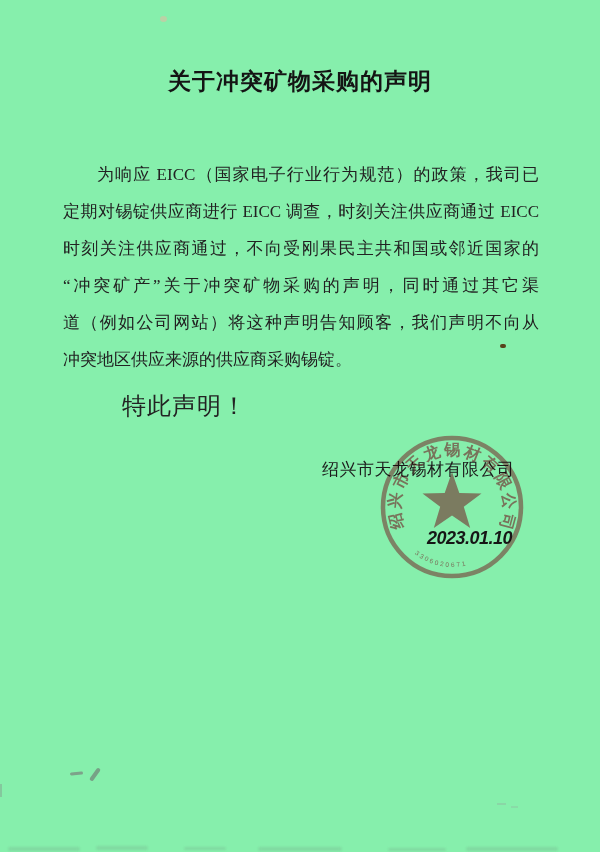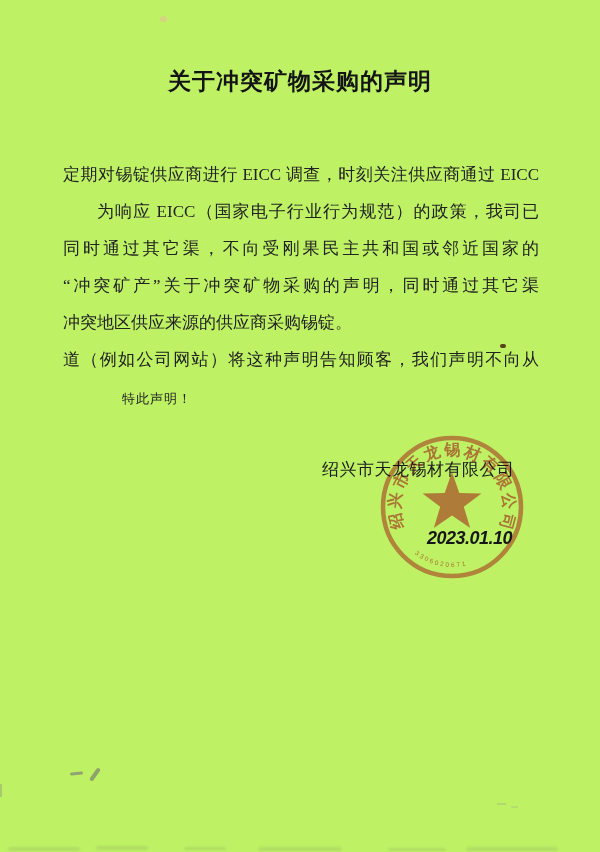--- a/index.html
+++ b/index.html
@@ -1,37 +1,37 @@
 <!DOCTYPE html>
 <html><head>
 <meta charset="utf-8">
 <style>
   * { margin:0; padding:0; box-sizing:border-box; }
   html,body { width:600px; height:852px; background:#ffffff; }
   .page {
     position:relative; width:600px; height:852px; overflow:hidden;
-    background:#bef264;
+    background:#86efac;
     font-family:"Liberation Serif","DejaVu Serif",serif;
     color:#1e1e1e;
   }
   .title {
     position:absolute; left:0; top:66px; width:600px;
     text-align:center; font-size:23px; font-weight:700; color:#141414;
     letter-spacing:1px;
   }
   .body-block {
     position:absolute; left:63px; top:156px; width:476px;
     font-size:17px; line-height:37px; color:#222;
   }
   .body-line { text-align:justify; text-align-last:justify; height:37px; overflow:hidden; }
   .body-line.first { text-indent:2em; }
   .body-line.last { text-align-last:left; }
   .closing {
     position:absolute; left:122px; top:390px;
-    font-size:13px; color:#222; letter-spacing:1px;
+    font-size:24px; color:#222; letter-spacing:1px;
   }
   .company {
     position:absolute; left:322px; top:458px;
     font-size:17px; color:#1c1c1c; letter-spacing:0.5px;
   }
   .date {
     position:absolute; left:427px; top:528px;
     font-family:"Liberation Sans","DejaVu Sans",sans-serif;
     font-size:18px; font-weight:700; letter-spacing:-0.5px; color:#161616;font-style:italic;
   }
@@ -65,26 +65,26 @@
   .sm6 { left:466px; top:847px; width:92px; height:4px; }
 </style>
 </head>
 <body>
 
 <div class="page">
 
   <h1 class="title">关于冲突矿物采购的声明</h1>
 
   <div class="body-block">
+    <div class="body-line first">为响应 EICC（国家电子行业行为规范）的政策，我司已</div>
     <div class="body-line">定期对锡锭供应商进行 EICC 调查，时刻关注供应商通过 EICC</div>
-    <div class="body-line first">为响应 EICC（国家电子行业行为规范）的政策，我司已</div>
-    <div class="body-line">同时通过其它渠，不向受刚果民主共和国或邻近国家的</div>
+    <div class="body-line">时刻关注供应商通过，不向受刚果民主共和国或邻近国家的</div>
     <div class="body-line">“冲突矿产”关于冲突矿物采购的声明，同时通过其它渠</div>
+    <div class="body-line">道（例如公司网站）将这种声明告知顾客，我们声明不向从</div>
     <div class="body-line last">冲突地区供应来源的供应商采购锡锭。</div>
-    <div class="body-line">道（例如公司网站）将这种声明告知顾客，我们声明不向从</div>
   </div>
 
   <div class="closing">特此声明！</div>
 
   <div class="company">绍兴市天龙锡材有限公司</div>
 
   <div class="date">2023.01.10</div>
 
   <div class="stamp">
     <svg viewBox="0 0 160 160" xmlns="http://www.w3.org/2000/svg">

